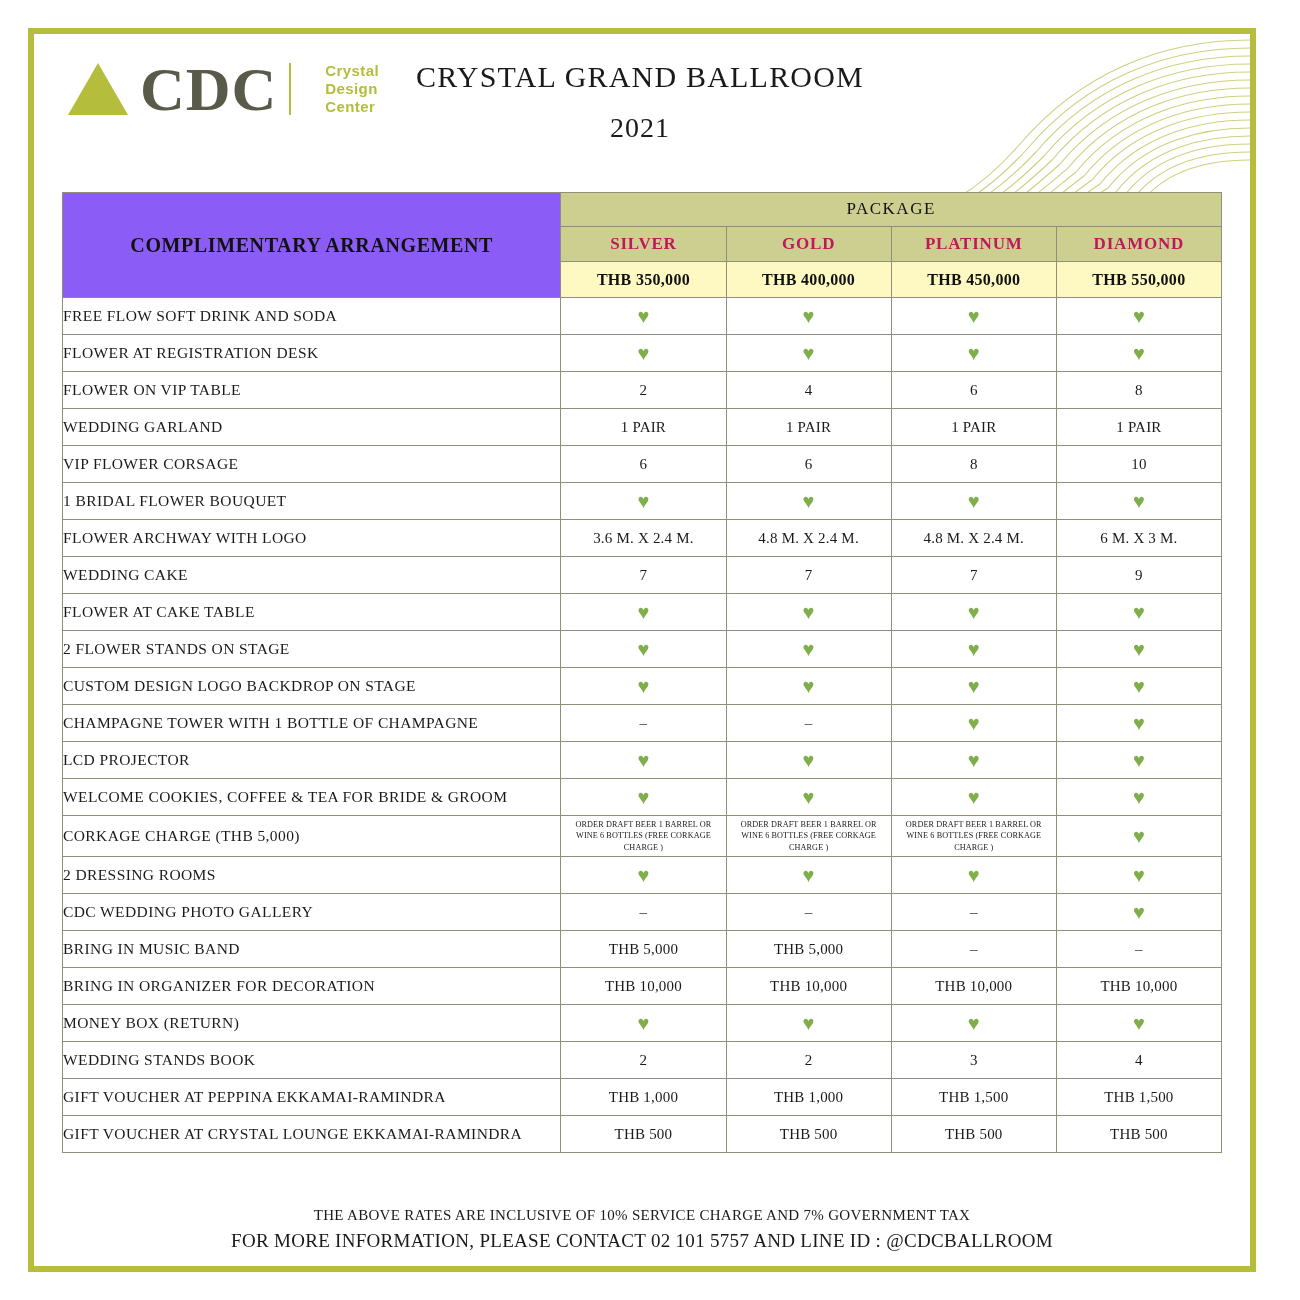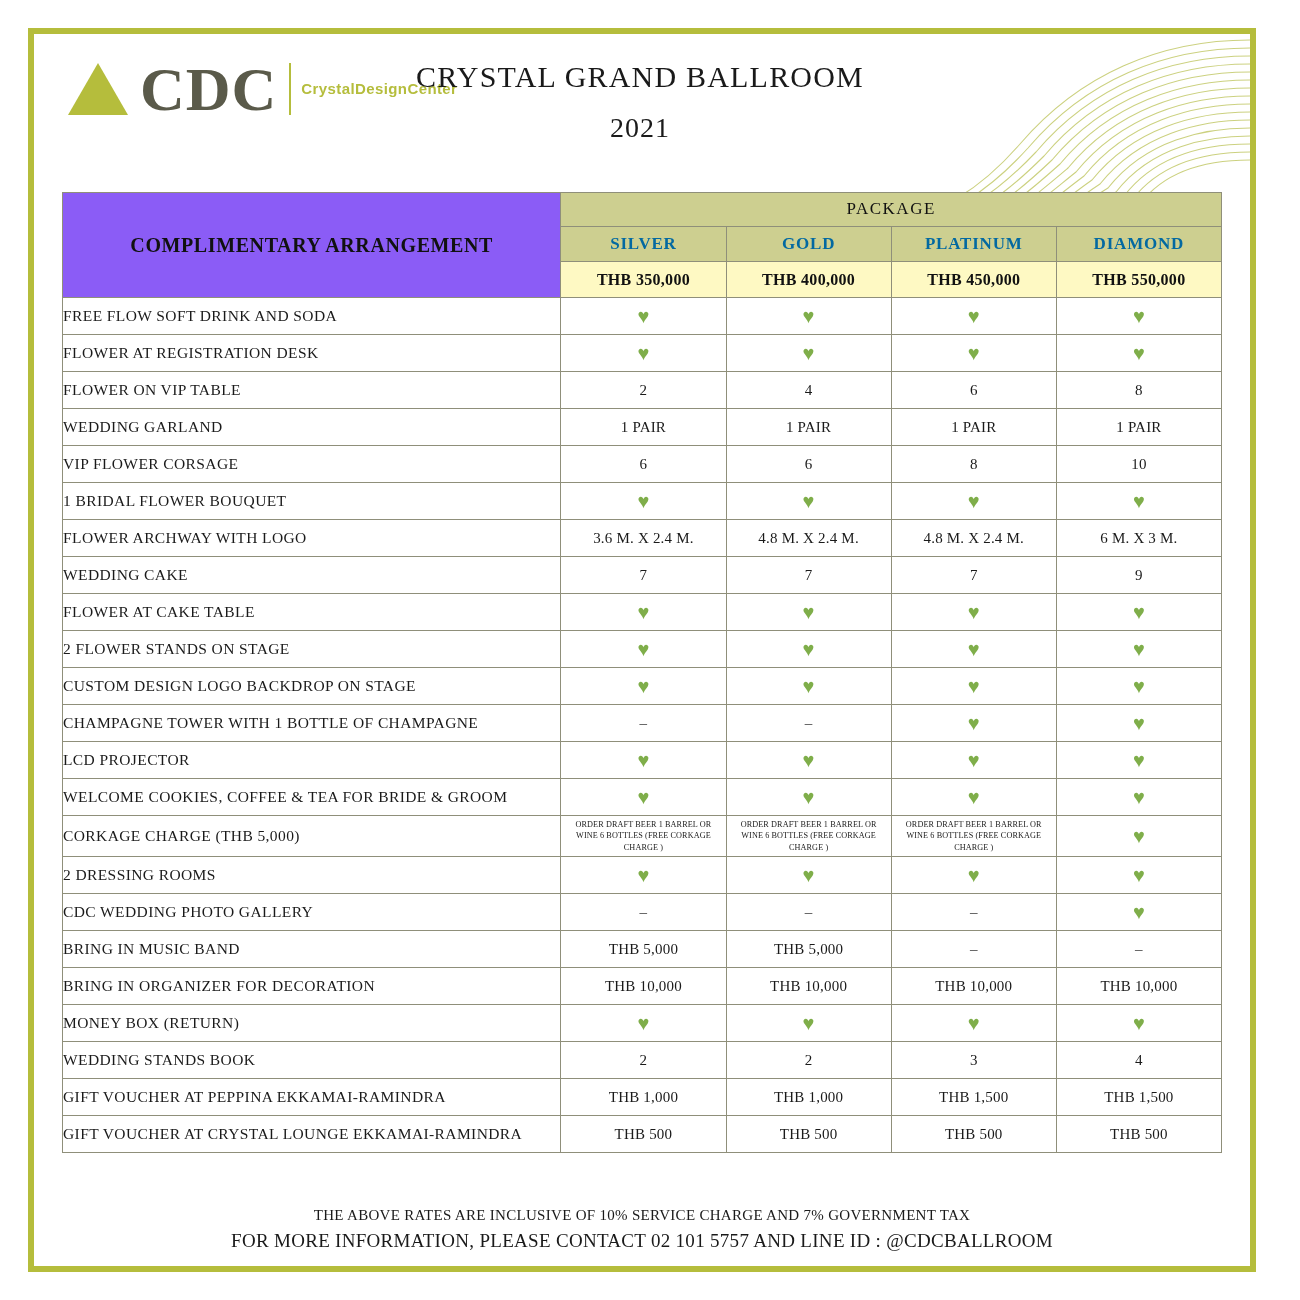--- a/index.html
+++ b/index.html
@@ -78,28 +78,29 @@
     line-height: 1;
   }
   .logo-divider {
     width: 2px;
     height: 52px;
     background: #b5bd3c;
     margin: 0 10px 0 12px;
   }
   .logo-words {
     display: flex;
-    flex-direction: row;
+    flex-direction: column;
     justify-content: center;
     font-family: "Liberation Sans", sans-serif;
     font-size: 15px;
     font-weight: bold;
     color: #b5bd3c;
     line-height: 1.18;
     letter-spacing: 0.4px;
+    margin-left: 24px;
   }
   .title-block {
     position: absolute;
     left: 0;
     right: 4px;
     top: 26px;
     text-align: center;
     pointer-events: none;
   }
   .doc-title {
@@ -151,21 +152,21 @@
     color: #111;
     height: 32px;
     font-weight: normal;
   }
   .head-tier {
     background: #cdcf90;
     text-align: center;
     font-size: 17px;
     font-weight: bold;
     letter-spacing: 0.8px;
-    color: #0369a1;
+    color: #be185d;
     height: 34px;
   }
   .head-price {
     background: #fef9c3;
     text-align: center;
     font-size: 16px;
     color: #111;
     height: 34px;
     letter-spacing: 0.3px;
   }

